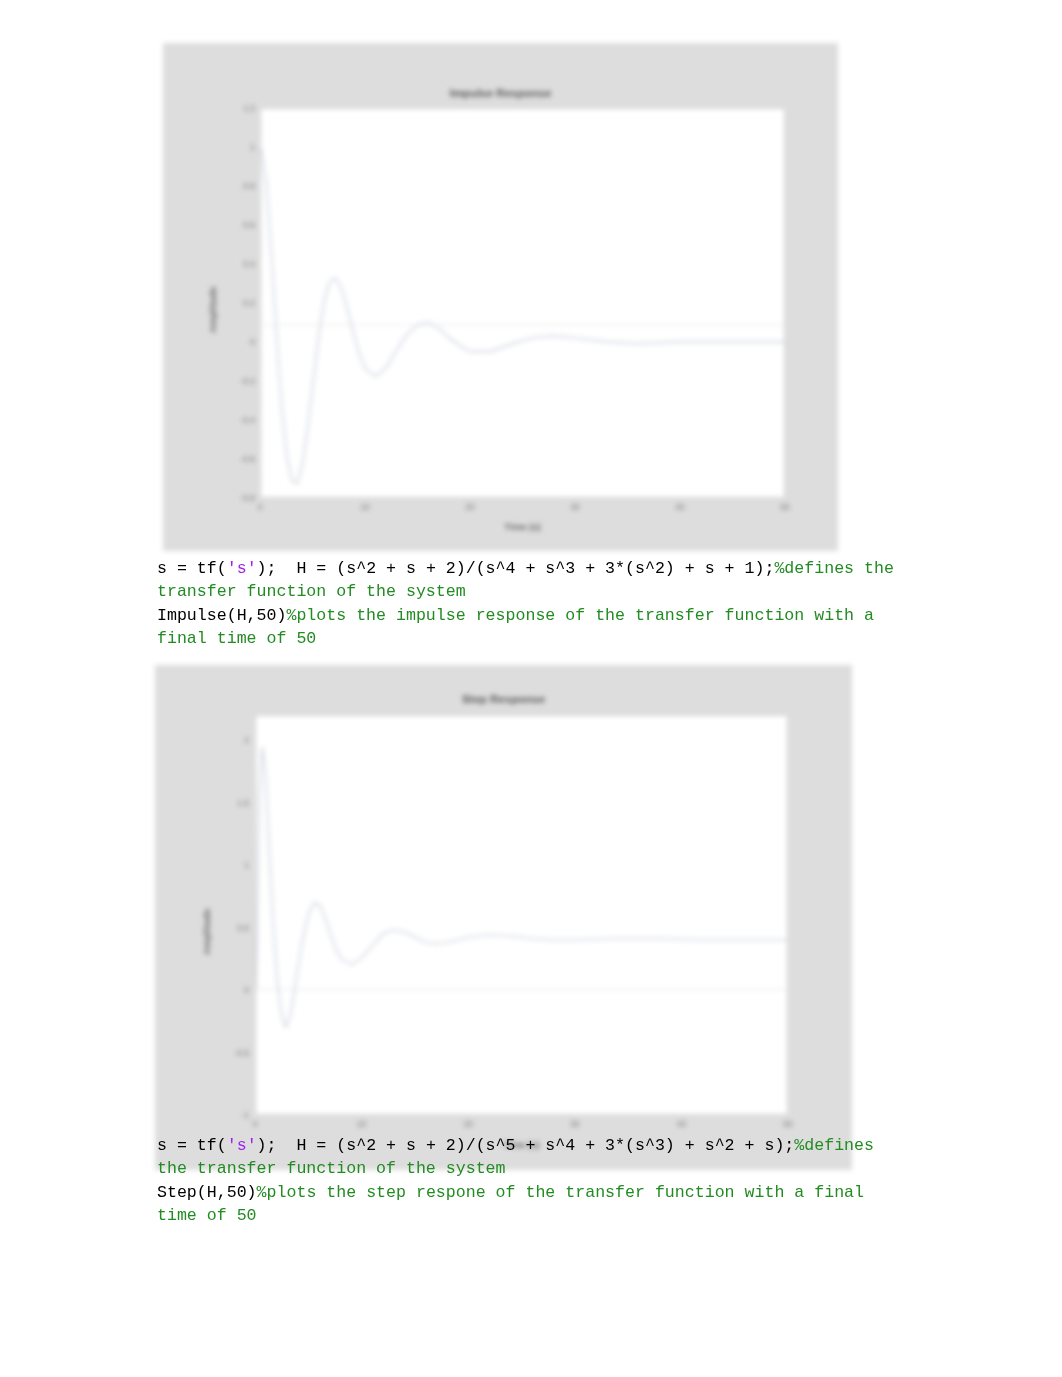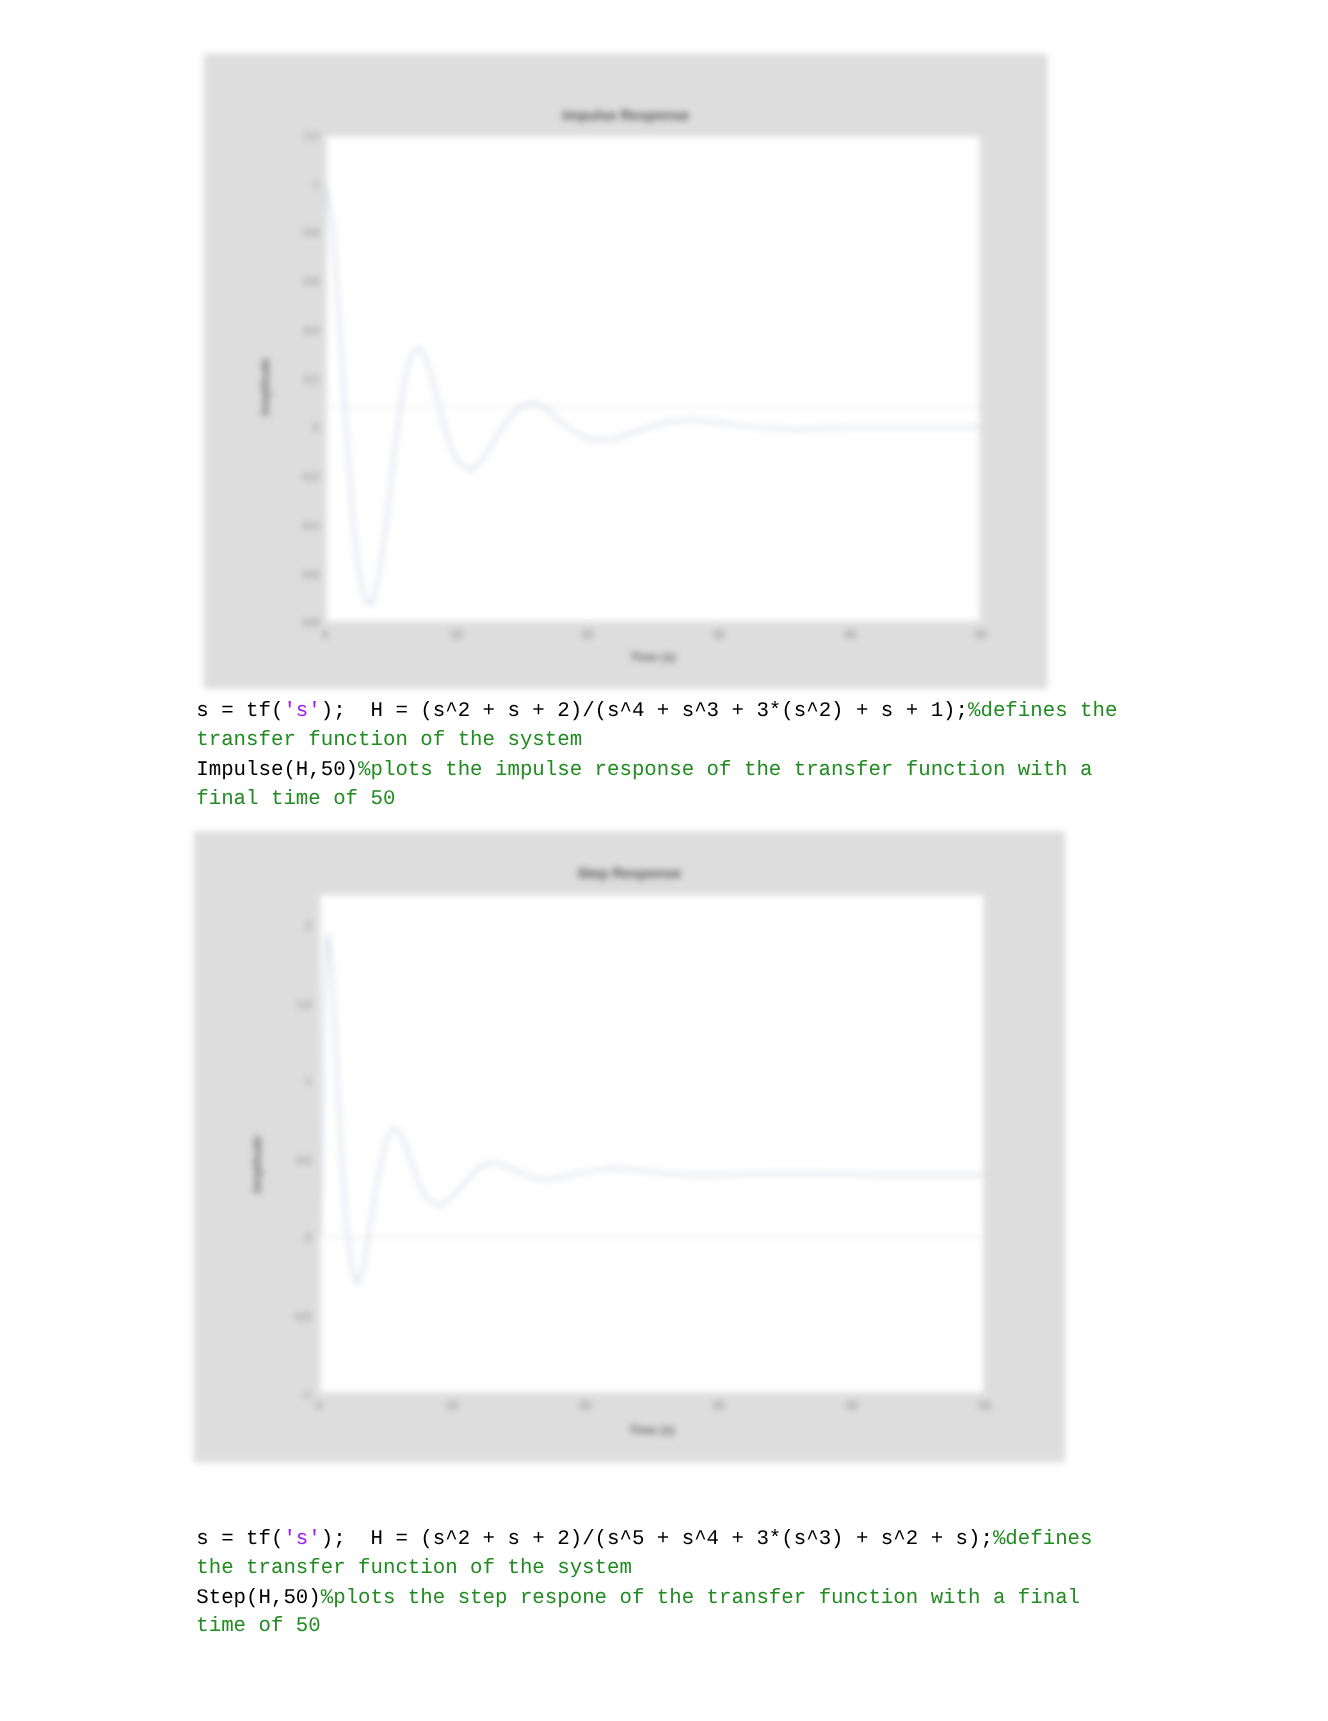--- a/index.html
+++ b/index.html
@@ -117,21 +117,21 @@
     left: 157px;
     width: 740px;
     font-family: "Liberation Mono", monospace;
     font-size: 16.6px;
     line-height: 23.4px;
     color: #000000;
     white-space: pre-wrap;
     word-break: normal;
   }
   .code-block.code1 { top: 557px; }
-  .code-block.code2 { top: 1219px; }
+  .code-block.code2 { top: 1134px; }
 
   .tok-str { color: #A020F0; }
   .tok-com { color: #228B22; }
 </style>
 </head>
 <body>
 
 <div class="figure fig1">
   <div class="fig-title">Impulse Response</div>
 

